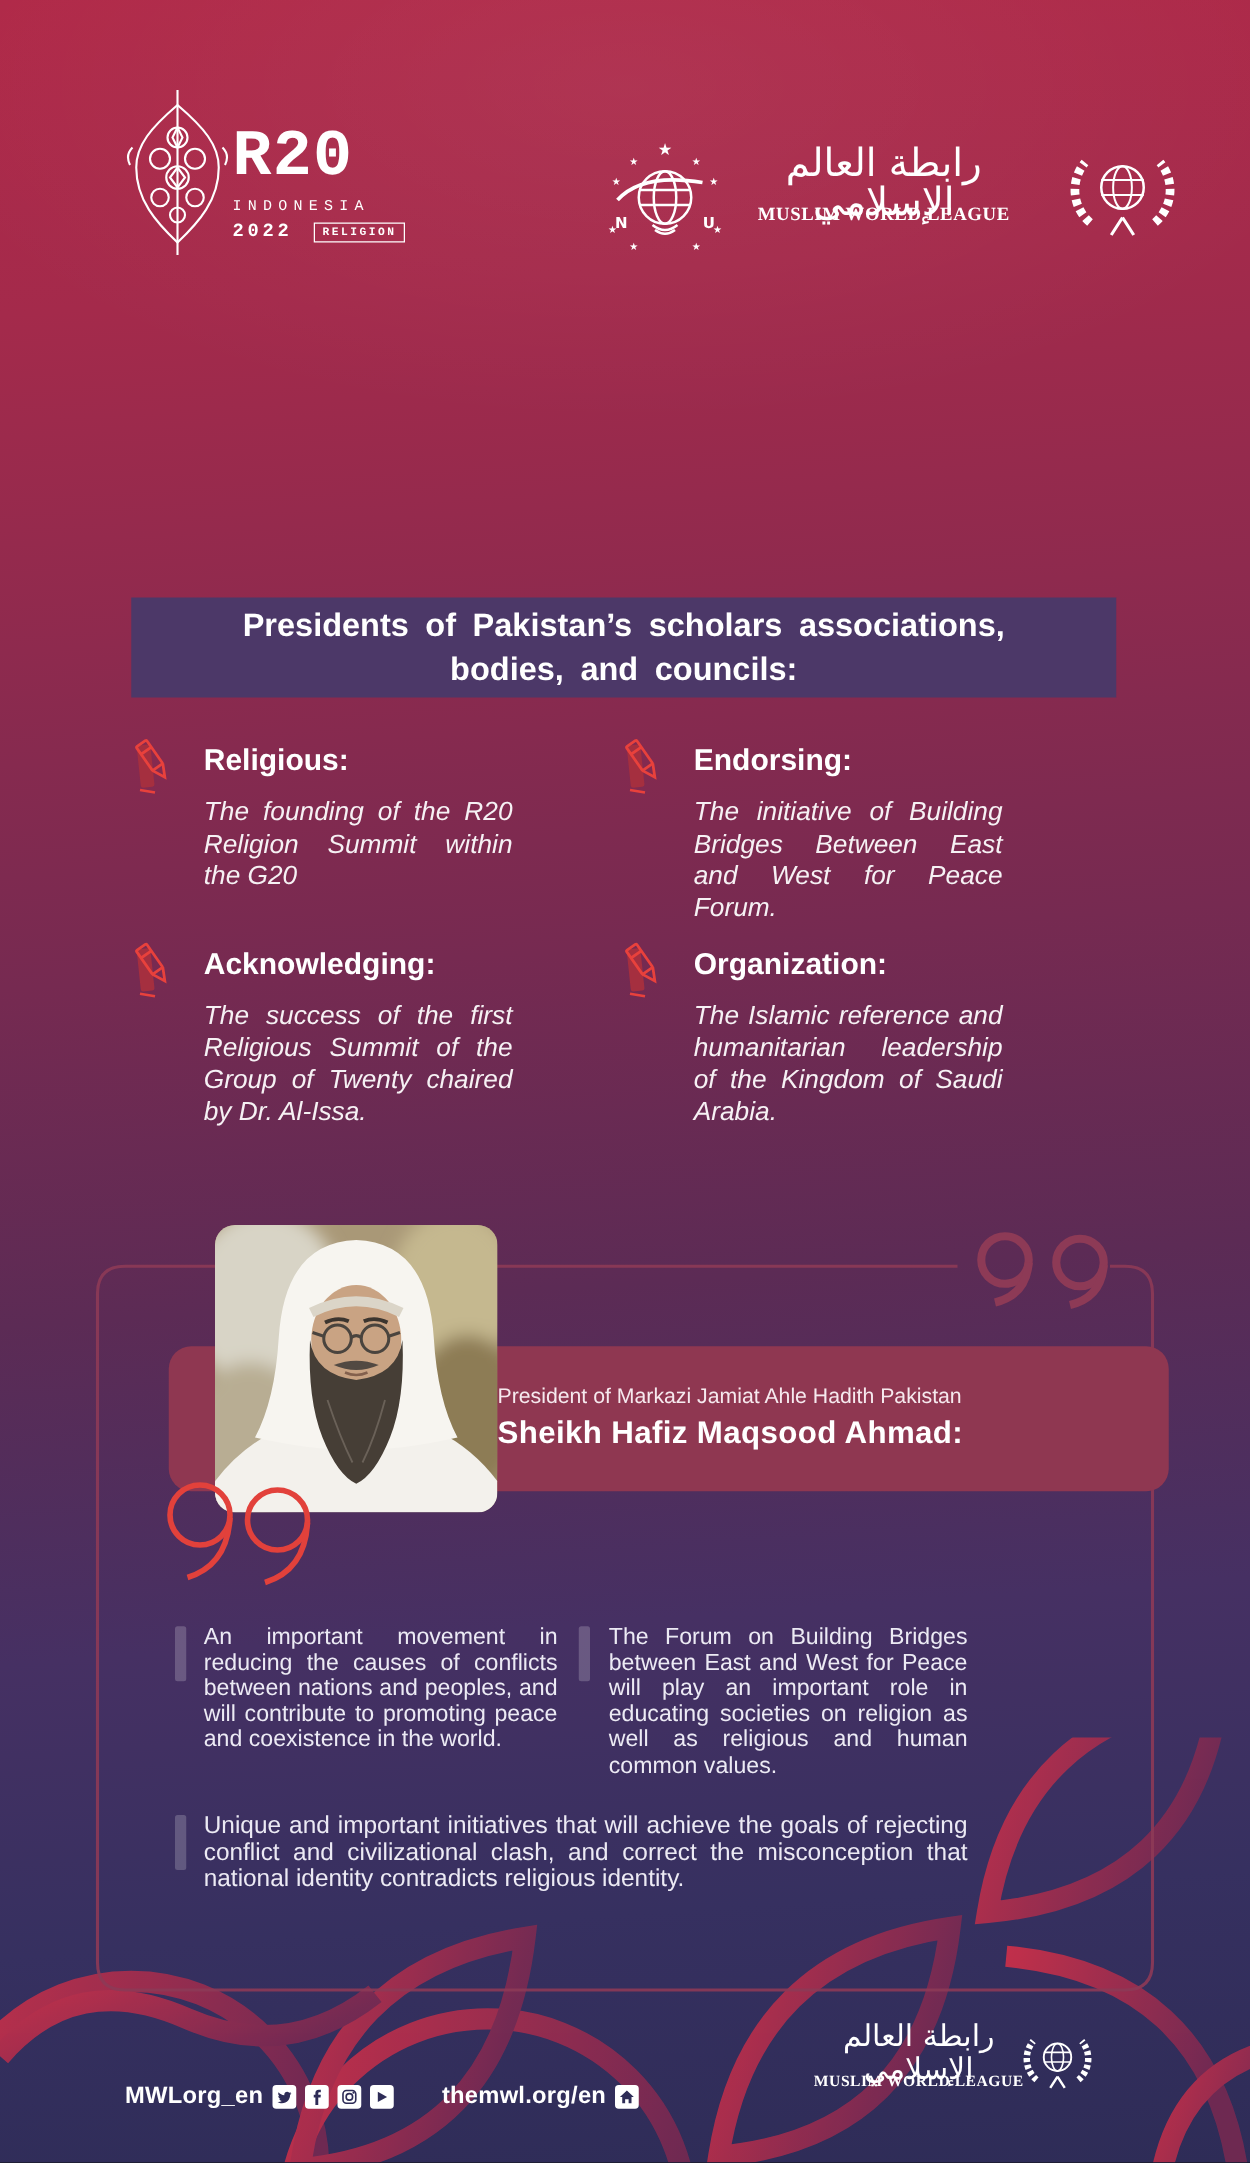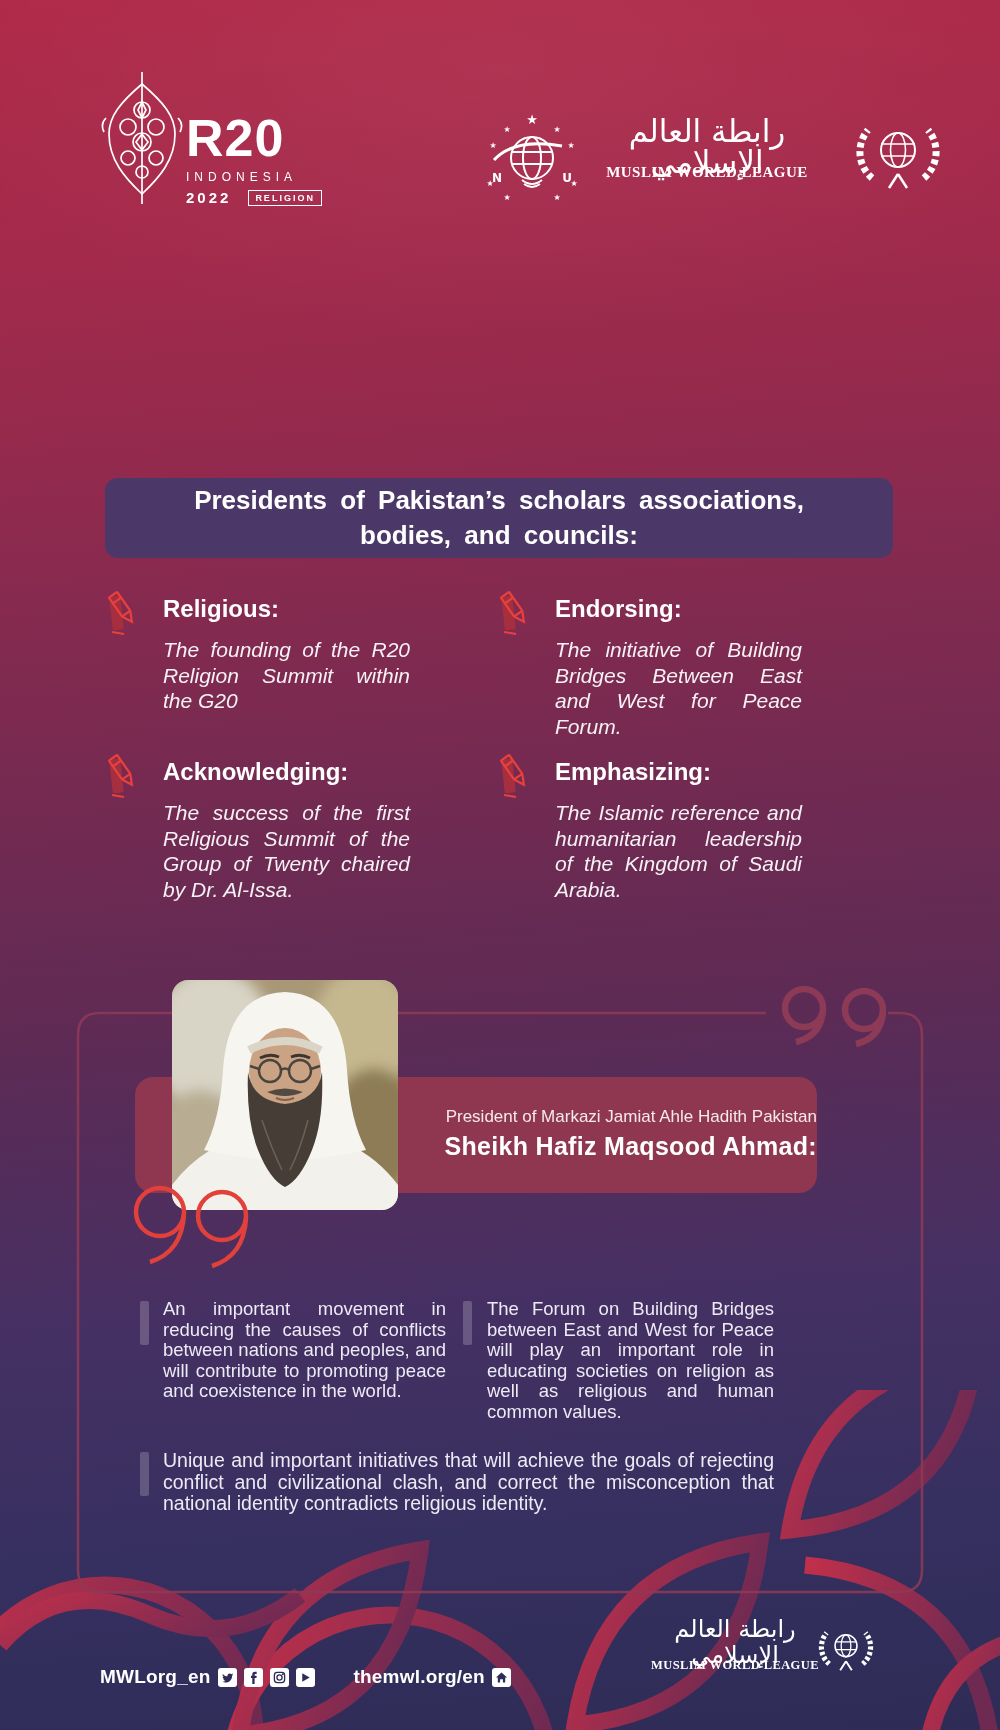--- a/index.html
+++ b/index.html
@@ -8,21 +8,21 @@
     font-family:"Liberation Sans",sans-serif;color:#fff;
     background:
       radial-gradient(ellipse 900px 420px at 50% 4%, rgba(255,255,255,0.05), rgba(255,255,255,0) 65%),
       linear-gradient(176deg,#b02948 0%,#a42a4b 14%,#8e2a4e 29%,#762a51 44%,#5c2b55 59%,#463063 74%,#363060 87%,#2e2c57 100%);
   }
   .abs{position:absolute;}
   svg{display:block;}
 
   
   .r20-logo{left:100px;top:72px;width:220px;height:132px;}
-  .r20-text{position:absolute;left:86px;top:40px;}
+  .r20-text{position:absolute;left:86px;top:28px;font-family:Liberation Mono, monospace;}
   .r20-word{font-size:52px;font-weight:700;letter-spacing:1px;line-height:1;}
   .r20-country{font-size:12px;letter-spacing:5px;margin-top:6px;}
   .r20-row{display:flex;align-items:center;gap:17px;margin-top:5px;}
   .r20-year{font-size:15px;font-weight:700;letter-spacing:3px;}
   .r20-badge{font-size:9px;letter-spacing:2px;border:1px solid #fff;padding:2px 6px;font-weight:700;}
   .nu-logo{left:474px;top:110px;width:116px;height:92px;}
   .mwl-top{left:606px;top:112px;width:345px;height:86px;}
   .arabic{font-family:"DejaVu Sans",sans-serif;direction:rtl;}
   .mwl-top .arabic{position:absolute;left:0;top:4px;width:202px;text-align:center;font-size:31px;line-height:1;}
   .mwl-caption{position:absolute;left:0;top:52px;width:202px;text-align:center;
@@ -31,36 +31,36 @@
 
   
   .intro{left:0;top:328px;width:1000px;text-align:center;}
   .intro-l1,.intro-l2{font-size:23px;font-weight:700;letter-spacing:.2px;}
   .intro-l2{margin-top:10px;}
   .intro-name{font-size:34px;font-weight:700;margin-top:8px;letter-spacing:.3px;}
 
   
   .banner{left:105px;top:478px;width:788px;height:80px;background:rgba(73,57,105,0.95);
     display:flex;align-items:center;justify-content:center;text-align:center;
-    font-size:26px;font-weight:700;line-height:1.35;padding:0 46px;box-sizing:border-box;word-spacing:6px;border-radius:13px;}
+    font-size:26px;font-weight:700;line-height:1.35;padding:0 46px;box-sizing:border-box;word-spacing:6px;}
 
   
   .sec{width:310px;}
   .sec-1{left:108px;top:590px;} .sec-2{left:500px;top:590px;}
   .sec-3{left:108px;top:753px;} .sec-4{left:500px;top:753px;}
   .pencil{position:absolute;left:0;top:0;}
   .sec-h{position:absolute;left:55px;top:5px;font-size:24px;font-weight:700;}
   .sec-b{position:absolute;left:55px;top:47px;width:247px;font-size:21px;line-height:25.5px;
     text-align:justify;text-align-last:left;color:#f6f1f4;font-style:italic;}
 
   
   .frame{left:76px;top:970px;}
   .photo{left:172px;top:980px;width:226px;height:230px;border-radius:16px;overflow:hidden;z-index:3;}
-  .name-banner{left:135px;top:1077px;width:682px;height:116px;border-radius:18px;
-    background:#8f3751;z-index:2;box-sizing:border-box;padding-left:263px;text-align:right;}
+  .name-banner{left:135px;top:1077px;width:800px;height:116px;border-radius:18px;
+    background:#8f3751;z-index:2;box-sizing:border-box;padding-left:263px;text-align:left;}
   .nb-title{margin-top:30px;font-size:17px;color:#f6e9ee;}
   .nb-name{margin-top:5px;font-size:25px;font-weight:700;letter-spacing:.3px;}
   .open-quotes{left:132px;top:1180px;z-index:4;}
   .qbar{width:9px;height:44px;background:rgba(255,255,255,0.20);border-radius:2px;}
   .qbar-1{left:140px;top:1301px;} .qbar-2{left:463px;top:1301px;} .qbar-3{left:140px;top:1452px;}
   .quote{font-size:18.5px;line-height:20.5px;text-align:justify;text-align-last:left;color:#eceaf4;}
   .quote-1{left:163px;top:1299px;width:283px;}
   .quote-2{left:487px;top:1299px;width:287px;}
   .quote-3{left:163px;top:1450px;width:611px;font-size:19.5px;line-height:21.5px;}
 
@@ -216,21 +216,21 @@
   <div class="abs sec sec-4">
     <svg class="pencil" width="34" height="48" viewBox="0 0 34 48">
       <rect x="3" y="6" width="11" height="34" rx="2" fill="#a52f3f" transform="rotate(-6 8 23)"></rect>
       <g transform="rotate(-35 17 22)" stroke="#e8413c" stroke-width="2.2" fill="none">
         <rect x="12" y="1" width="10" height="23" rx="1"></rect>
         <path d="M12,24 L17,34 L22,24"></path>
         <line x1="12" y1="8" x2="22" y2="8"></line>
       </g>
       <line x1="4" y1="42" x2="16" y2="44" stroke="#e8413c" stroke-width="2.2"></line>
     </svg>
-    <div class="sec-h">Emphasizing:</div>
+    <div class="sec-h">Organization:</div>
     <div class="sec-b">The Islamic reference and humanitarian leadership of the Kingdom of Saudi Arabia.</div>
   </div>
 
   <svg class="abs frame" width="848" height="626" viewBox="0 0 848 626">
     <g stroke="#8d3a56" stroke-width="2.5" fill="none" opacity="0.9">
       <path d="M 812,43 L 824,43 Q 846,43 846,65 L 846,600 Q 846,622 824,622 L 24,622 Q 2,622 2,600 L 2,65 Q 2,43 24,43 L 690,43"></path>
     </g>
     <g stroke="#8d3a56" stroke-width="6.5" fill="none">
       <circle cx="728" cy="38" r="19"></circle>
       <path d="M747,40 Q745,66 720,72"></path>

